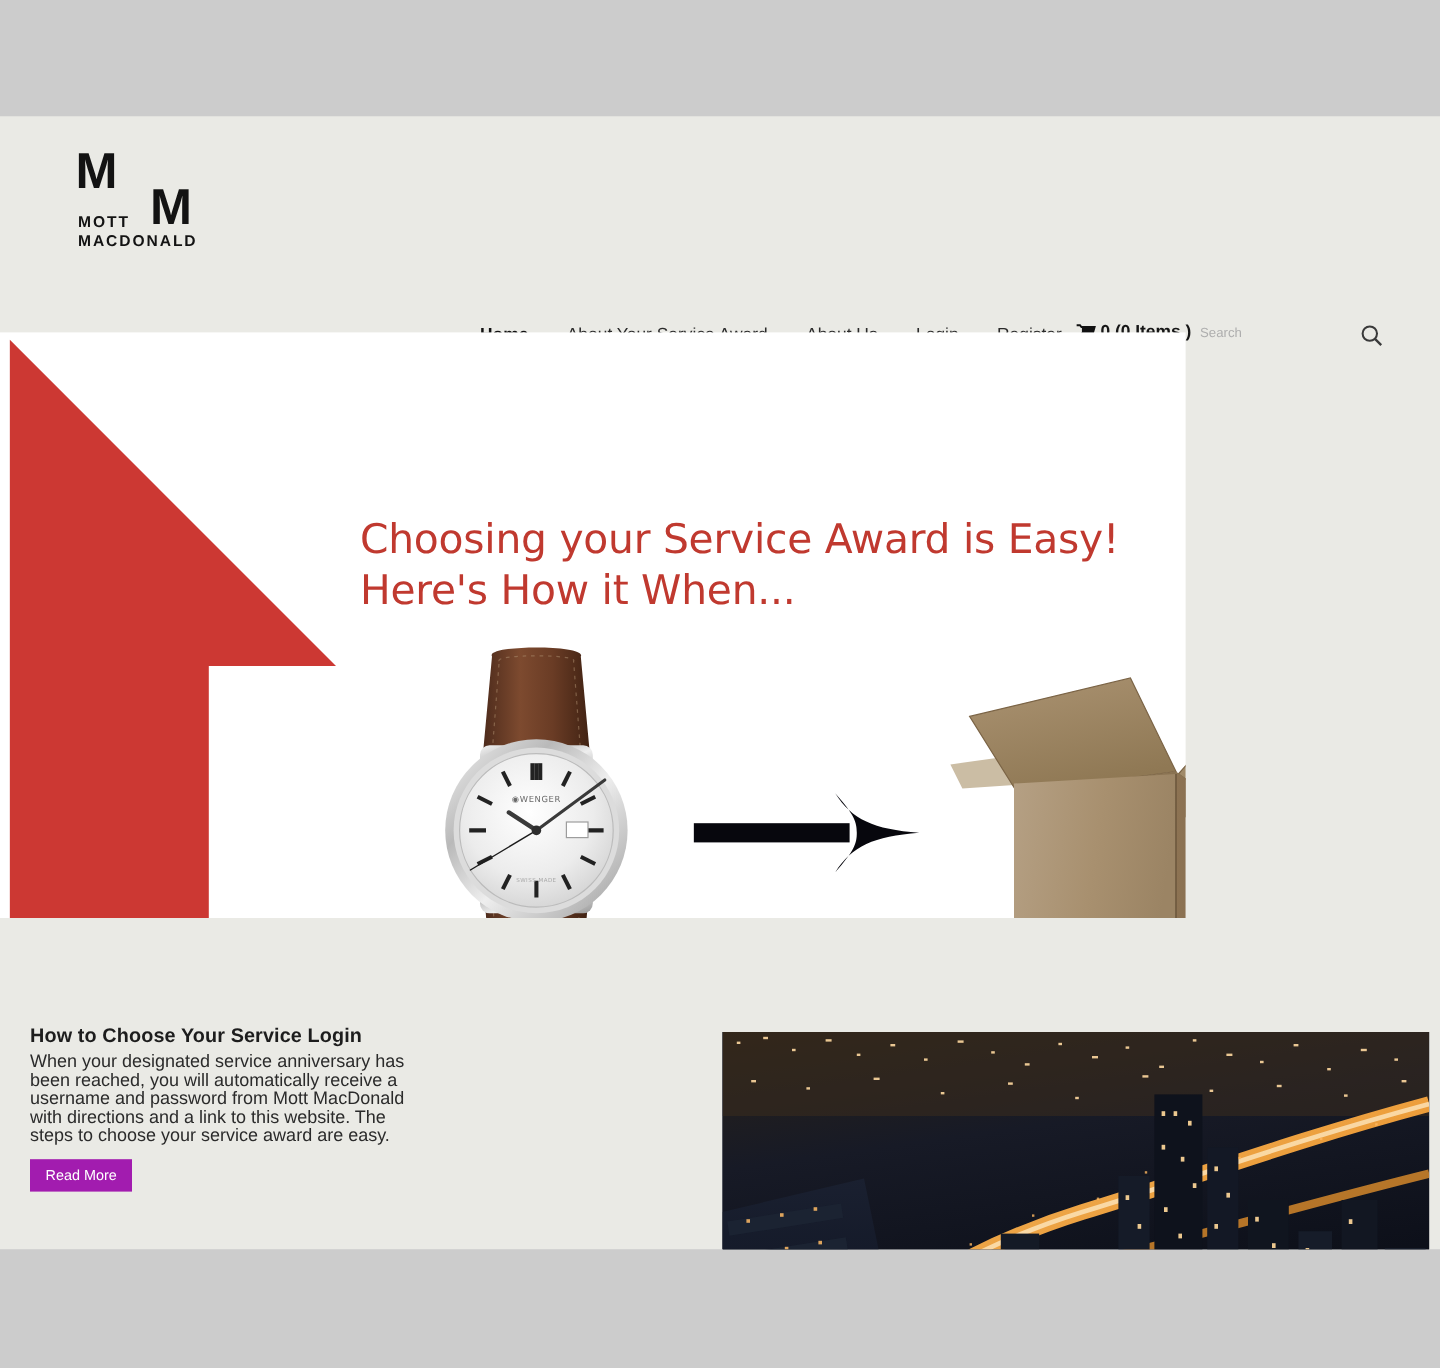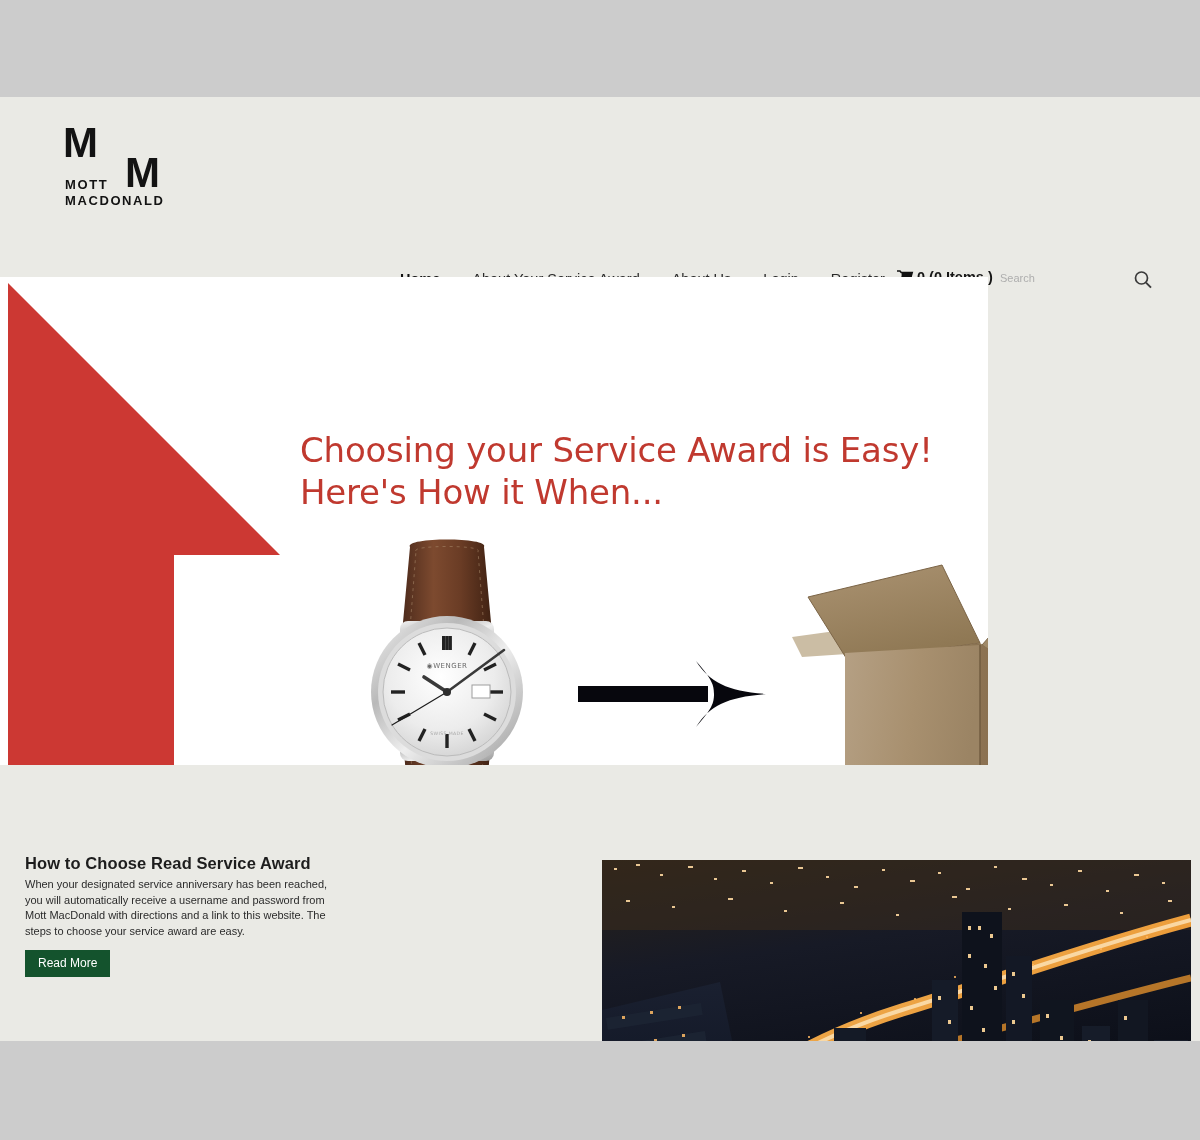--- a/index.html
+++ b/index.html
@@ -241,29 +241,29 @@
   }
   #intro-title {
     font-size: 16.5px;
     font-weight: bold;
     color: #1d1d1d;
     margin: 0 0 4px 0;
     letter-spacing: 0.1px;
     line-height: 20px;
   }
   #intro-body {
-    font-size: 11px;
+    font-size: 15px;
     line-height: 15.6px;
     color: #2b2b2b;
     margin: 0;
   }
   #read-more-button {
     display: inline-block;
     margin-top: 11px;
-    background: #14532d;
+    background: #a21caf;
     color: #ffffff;
     font-size: 12px;
     font-family: "Liberation Sans", sans-serif;
     padding: 7px 13px 8px 13px;
     border: none;
     cursor: pointer;
     line-height: 12px;
   }
 
   
@@ -446,21 +446,21 @@
         <line x1="190" y1="88" x2="190" y2="268" stroke="#6f5a3e" stroke-width="1.4"></line>
 
         <ellipse cx="150" cy="272" rx="105" ry="9" fill="#d9d3c9" opacity="0.75"></ellipse>
       </svg>
     </div>
   </div>
 
   <div id="lower-band"></div>
 
   <div id="intro-block">
-    <h2 id="intro-title">How to Choose Read Service Award</h2>
+    <h2 id="intro-title">How to Choose Your Service Login</h2>
     <p id="intro-body">When your designated service anniversary has been reached, you will automatically receive a username and password from Mott MacDonald with directions and a link to this website. The steps to choose your service award are easy.</p>
     <button id="read-more-button">Read More</button>
   </div>
 
   <div id="city-photo">
     <svg width="589" height="278" viewBox="0 0 589 278">
       <defs>
         <linearGradient id="nightG" x1="0" y1="0" x2="0.3" y2="1">
           <stop offset="0%" stop-color="#2a2218"></stop>
           <stop offset="38%" stop-color="#171a26"></stop>

